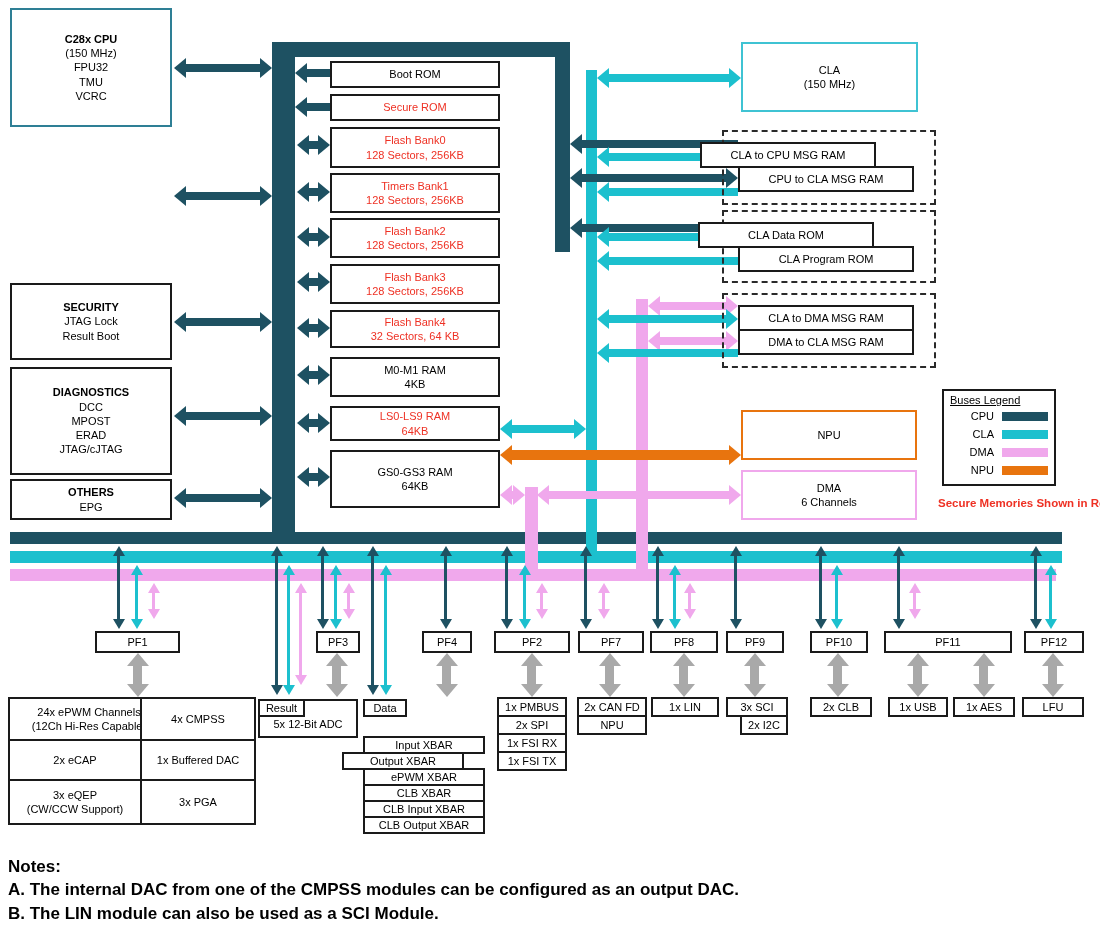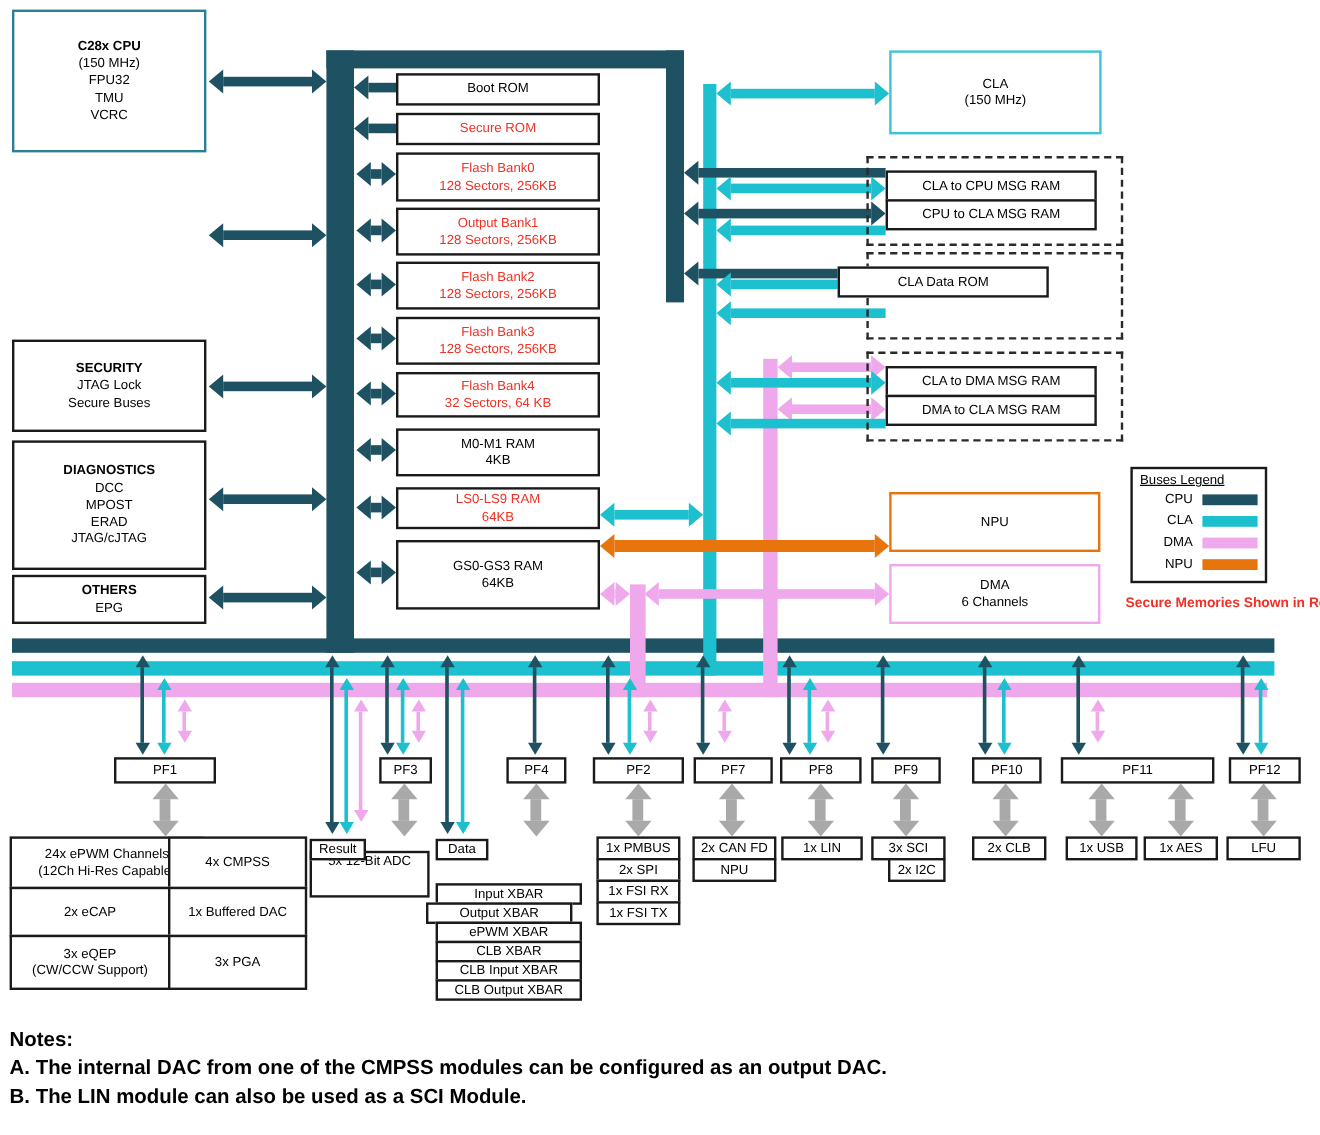--- a/index.html
+++ b/index.html
@@ -11,21 +11,21 @@
   .ha.t10{height:10px;}
   .ha.al::before{content:"";position:absolute;left:-12px;top:50%;margin-top:-10px;border:10px solid transparent;border-left:0;border-right:12px solid var(--c);}
   .ha.ar::after{content:"";position:absolute;right:-12px;top:50%;margin-top:-10px;border:10px solid transparent;border-right:0;border-left:12px solid var(--c);}
   .va{position:absolute;width:3px;background:var(--c);}
   .va.au::before{content:"";position:absolute;top:-10px;left:50%;margin-left:-6px;border:6px solid transparent;border-top:0;border-bottom:10px solid var(--c);}
   .va.ad::after{content:"";position:absolute;bottom:-10px;left:50%;margin-left:-6px;border:6px solid transparent;border-bottom:0;border-top:10px solid var(--c);}
   .gva{position:absolute;width:9px;background:#a9a9a9;}
   .gva::before{content:"";position:absolute;top:-13px;left:50%;margin-left:-11px;border:11px solid transparent;border-top:0;border-bottom:13px solid #a9a9a9;}
   .gva::after{content:"";position:absolute;bottom:-13px;left:50%;margin-left:-11px;border:11px solid transparent;border-bottom:0;border-top:13px solid #a9a9a9;}
   .box{position:absolute;box-sizing:border-box;border:2px solid #1a1a1a;background:#fff;display:flex;flex-direction:column;align-items:center;justify-content:center;text-align:center;line-height:1.3;font-size:11px;}
-  .box.bottom{justify-content:flex-start;padding-bottom:5px;margin-top:10px;}
+  .box.bottom{justify-content:flex-end;padding-bottom:5px;}
   .b{font-weight:bold;}
   .red{color:#ee3124;}
   .dash{position:absolute;box-sizing:border-box;border:2px dashed #2a2a2a;background:transparent;}
   .sw{position:absolute;width:46px;height:9px;background:var(--c);}
   .lg-label{position:absolute;width:42px;text-align:right;font-size:11px;}
   .note-line{font-size:17px;font-weight:bold;line-height:1.38;}
   .lg-title{position:absolute;font-size:11px;text-decoration:underline;}
   .securenote{position:absolute;font-size:11.5px;font-weight:bold;color:#ee3124;white-space:nowrap;}
 </style>
 </head>
@@ -122,21 +122,21 @@
   <div class="box" style="left:10px;top:8px;width:162px;height:119px;border-color:#2e7f95">
     <span class="b">C28x CPU</span>
     <span>(150 MHz)</span>
     <span>FPU32</span>
     <span>TMU</span>
     <span>VCRC</span>
   </div>
   <div class="box" style="left:10px;top:283px;width:162px;height:77px">
     <span class="b">SECURITY</span>
     <span>JTAG Lock</span>
-    <span>Secure Buses</span>
+    <span>Result Boot</span>
   </div>
   <div class="box" style="left:10px;top:367px;width:162px;height:108px">
     <span class="b">DIAGNOSTICS</span>
     <span>DCC</span>
     <span>MPOST</span>
     <span>ERAD</span>
     <span>JTAG/cJTAG</span>
   </div>
   <div class="box" style="left:10px;top:479px;width:162px;height:41px">
     <span class="b">OTHERS</span>
@@ -147,21 +147,21 @@
     <span>Boot ROM</span>
   </div>
   <div class="box red" style="left:330px;top:94px;width:170px;height:27px">
     <span>Secure ROM</span>
   </div>
   <div class="box red" style="left:330px;top:127px;width:170px;height:41px">
     <span>Flash Bank0</span>
     <span>128 Sectors, 256KB</span>
   </div>
   <div class="box red" style="left:330px;top:173px;width:170px;height:40px">
-    <span>Output Bank1</span>
+    <span>Timers Bank1</span>
     <span>128 Sectors, 256KB</span>
   </div>
   <div class="box red" style="left:330px;top:218px;width:170px;height:40px">
     <span>Flash Bank2</span>
     <span>128 Sectors, 256KB</span>
   </div>
   <div class="box red" style="left:330px;top:264px;width:170px;height:40px">
     <span>Flash Bank3</span>
     <span>128 Sectors, 256KB</span>
   </div>
@@ -180,29 +180,32 @@
   <div class="box" style="left:330px;top:450px;width:170px;height:58px">
     <span>GS0-GS3 RAM</span>
     <span>64KB</span>
   </div>
 
   <div class="box" style="left:741px;top:42px;width:177px;height:70px;border-color:#3fc3d3">
     <span>CLA</span>
     <span>(150 MHz)</span>
   </div>
   <div class="dash" style="left:722px;top:130px;width:214px;height:75px"></div>
-  <div class="box" style="left:738px;top:142px;width:176px;height:26px">
+  <div class="box" style="left:700px;top:142px;width:176px;height:26px">
     <span>CLA to CPU MSG RAM</span>
   </div>
   <div class="box" style="left:738px;top:166px;width:176px;height:26px">
     <span>CPU to CLA MSG RAM</span>
   </div>
   <div class="dash" style="left:722px;top:210px;width:214px;height:73px"></div>
   <div class="box" style="left:698px;top:222px;width:176px;height:26px">
     <span>CLA Data ROM</span>
+  </div>
+  <div class="box" style="left:738px;top:246px;width:176px;height:26px">
+    <span>CLA Program ROM</span>
   </div>
   <div class="dash" style="left:722px;top:293px;width:214px;height:75px"></div>
   <div class="box" style="left:738px;top:305px;width:176px;height:26px">
     <span>CLA to DMA MSG RAM</span>
   </div>
   <div class="box" style="left:738px;top:329px;width:176px;height:26px">
     <span>DMA to CLA MSG RAM</span>
   </div>
   <div class="box" style="left:741px;top:410px;width:176px;height:50px;border-color:#e8740e">
     <span>NPU</span>
@@ -282,21 +285,21 @@
   <div class="box" style="left:258px;top:699px;width:47px;height:18px">
     <span>Result</span>
   </div>
 
   <div class="box" style="left:363px;top:699px;width:44px;height:18px">
     <span>Data</span>
   </div>
   <div class="box" style="left:363px;top:736px;width:122px;height:18px">
       <span>Input XBAR</span>
     </div>
-  <div class="box" style="left:355px;top:752px;width:122px;height:18px">
+  <div class="box" style="left:342px;top:752px;width:122px;height:18px">
       <span>Output XBAR</span>
     </div>
   <div class="box" style="left:363px;top:768px;width:122px;height:18px">
       <span>ePWM XBAR</span>
     </div>
   <div class="box" style="left:363px;top:784px;width:122px;height:18px">
       <span>CLB XBAR</span>
     </div>
   <div class="box" style="left:363px;top:800px;width:122px;height:18px">
       <span>CLB Input XBAR</span>

